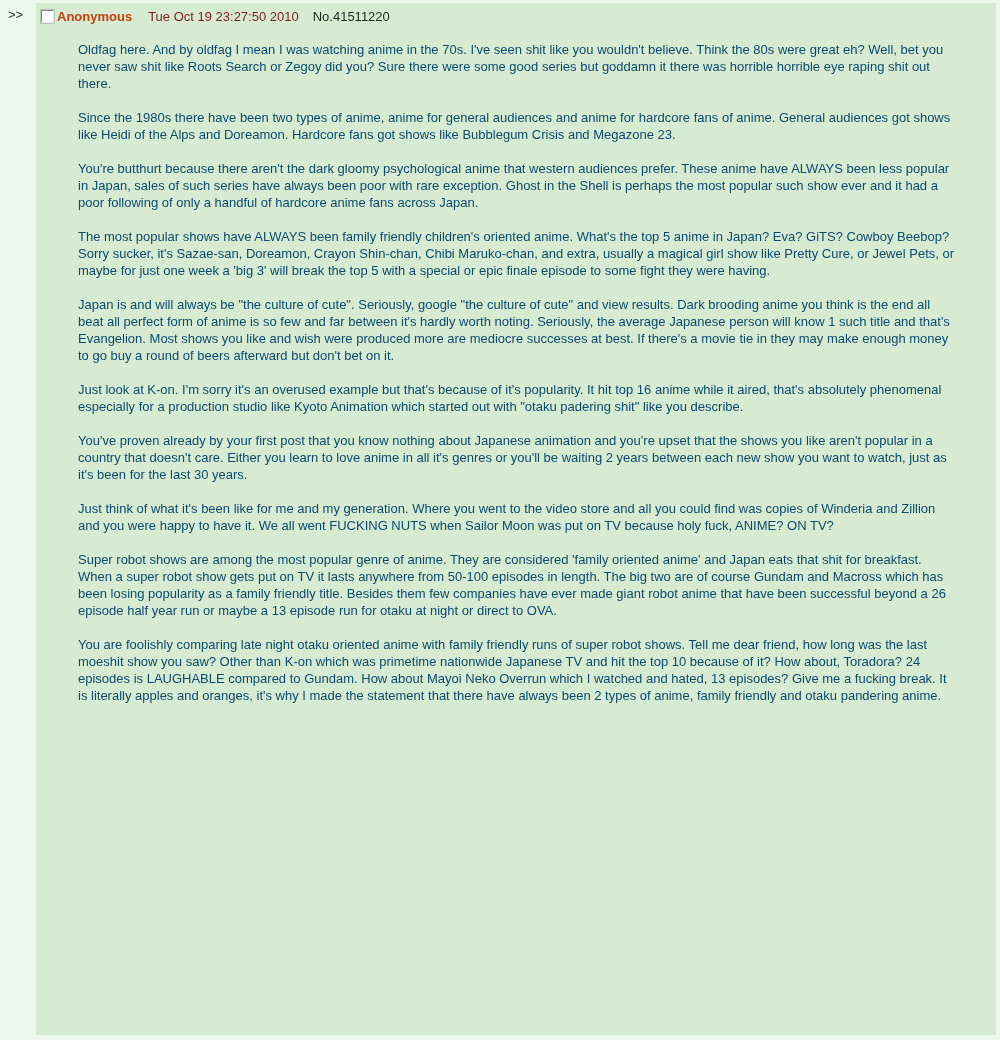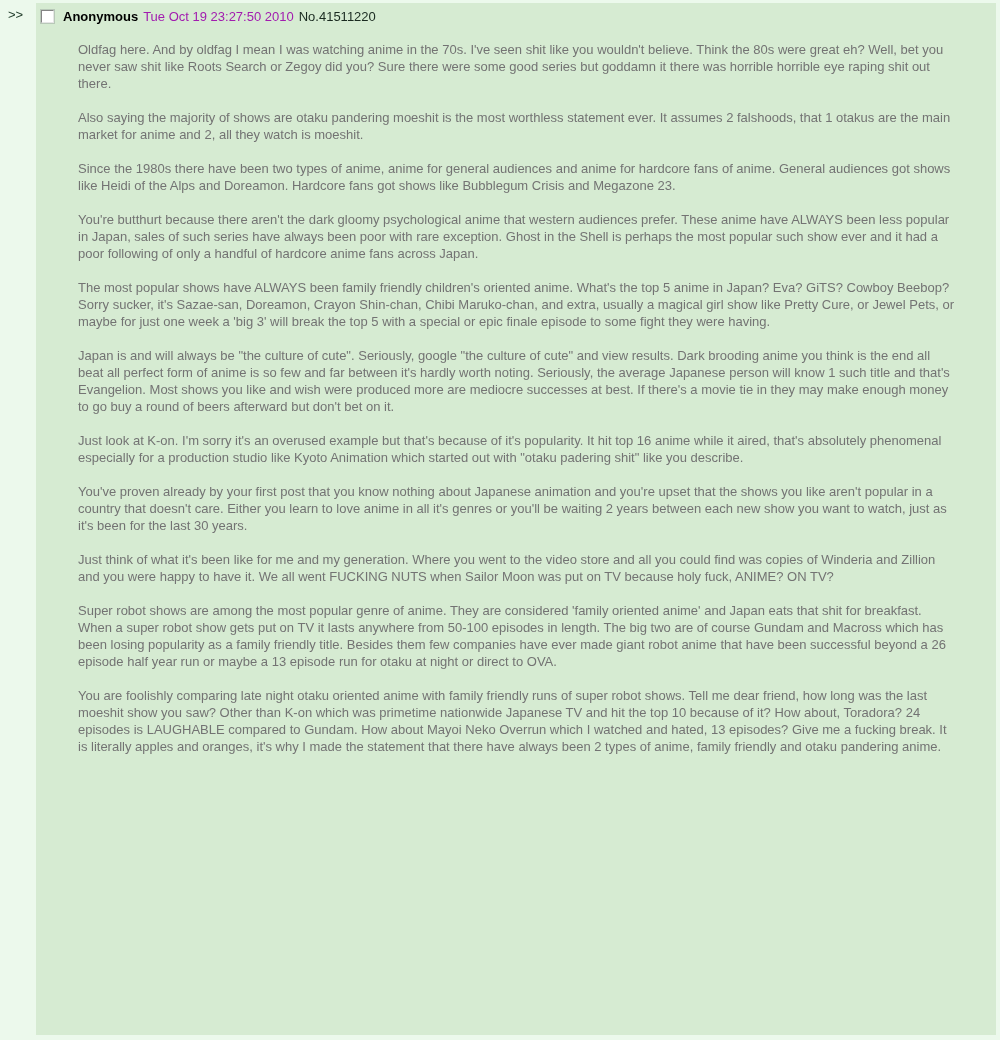--- a/index.html
+++ b/index.html
@@ -49,61 +49,60 @@
     height: 11px;
     background: #ffffff;
     border: 1px solid;
     border-color: #848484 #e6e6e6 #e6e6e6 #848484;
     outline: 1px solid #b8c8b8;
     margin: 0 2px 0 1px;
     cursor: pointer;
   }
   .poster-name {
     font-weight: bold;
-    color: #000000;
-    margin-left: 7px;
+    color: #c2410c;
+    margin-left: 1px;
   }
   .post-date {
-    margin-left: 5px;
-    color: #a21caf;
+    margin-left: 16px;
+    color: #7f1d1d;
   }
   .post-number {
-    margin-left: 5px;
+    margin-left: 14px;
     color: #1a2a20;
     text-decoration: none;
   }
   blockquote.post-body {
     margin: 17px 28px 0 42px;
     padding: 0;
   }
   .post-body p {
     margin: 0 9px 17px 0;
     line-height: 17px;
-    color: #737373;
+    color: #0c4a6e;
   }
 </style>
 </head>
 <body>
 
 <div class="page">
 
   <span class="sidearrow">&gt;&gt;</span>
 
   <div class="reply">
 
     <div class="post-header">
       <span class="checkbox"></span>
       <span class="poster-name">Anonymous</span>
       <span class="post-date">Tue Oct 19 23:27:50 2010</span>
       <span class="post-number">No.41511220</span>
     </div>
 
     <blockquote class="post-body">
       <p>Oldfag here. And by oldfag I mean I was watching anime in the 70s. I've seen shit like you wouldn't believe. Think the 80s were great eh? Well, bet you never saw shit like Roots Search or Zegoy did you? Sure there were some good series but goddamn it there was horrible horrible eye raping shit out there.</p>
-      <p>Also saying the majority of shows are otaku pandering moeshit is the most worthless statement ever. It assumes 2 falshoods, that 1 otakus are the main market for anime and 2, all they watch is moeshit.</p>
       <p>Since the 1980s there have been two types of anime, anime for general audiences and anime for hardcore fans of anime. General audiences got shows like Heidi of the Alps and Doreamon. Hardcore fans got shows like Bubblegum Crisis and Megazone 23.</p>
       <p>You're butthurt because there aren't the dark gloomy psychological anime that western audiences prefer. These anime have ALWAYS been less popular in Japan, sales of such series have always been poor with rare exception. Ghost in the Shell is perhaps the most popular such show ever and it had a poor following of only a handful of hardcore anime fans across Japan.</p>
       <p>The most popular shows have ALWAYS been family friendly children's oriented anime. What's the top 5 anime in Japan? Eva? GiTS? Cowboy Beebop? Sorry sucker, it's Sazae-san, Doreamon, Crayon Shin-chan, Chibi Maruko-chan, and extra, usually a magical girl show like Pretty Cure, or Jewel Pets, or maybe for just one week a 'big 3' will break the top 5 with a special or epic finale episode to some fight they were having.</p>
       <p>Japan is and will always be "the culture of cute". Seriously, google "the culture of cute" and view results. Dark brooding anime you think is the end all beat all perfect form of anime is so few and far between it's hardly worth noting. Seriously, the average Japanese person will know 1 such title and that's Evangelion. Most shows you like and wish were produced more are mediocre successes at best. If there's a movie tie in they may make enough money to go buy a round of beers afterward but don't bet on it.</p>
       <p>Just look at K-on. I'm sorry it's an overused example but that's because of it's popularity. It hit top 16 anime while it aired, that's absolutely phenomenal especially for a production studio like Kyoto Animation which started out with "otaku padering shit" like you describe.</p>
       <p>You've proven already by your first post that you know nothing about Japanese animation and you're upset that the shows you like aren't popular in a country that doesn't care. Either you learn to love anime in all it's genres or you'll be waiting 2 years between each new show you want to watch, just as it's been for the last 30 years.</p>
       <p>Just think of what it's been like for me and my generation. Where you went to the video store and all you could find was copies of Winderia and Zillion and you were happy to have it. We all went FUCKING NUTS when Sailor Moon was put on TV because holy fuck, ANIME? ON TV?</p>
       <p>Super robot shows are among the most popular genre of anime. They are considered 'family oriented anime' and Japan eats that shit for breakfast. When a super robot show gets put on TV it lasts anywhere from 50-100 episodes in length. The big two are of course Gundam and Macross which has been losing popularity as a family friendly title. Besides them few companies have ever made giant robot anime that have been successful beyond a 26 episode half year run or maybe a 13 episode run for otaku at night or direct to OVA.</p>
       <p>You are foolishly comparing late night otaku oriented anime with family friendly runs of super robot shows. Tell me dear friend, how long was the last moeshit show you saw? Other than K-on which was primetime nationwide Japanese TV and hit the top 10 because of it? How about, Toradora? 24 episodes is LAUGHABLE compared to Gundam. How about Mayoi Neko Overrun which I watched and hated, 13 episodes? Give me a fucking break. It is literally apples and oranges, it's why I made the statement that there have always been 2 types of anime, family friendly and otaku pandering anime.</p>
     </blockquote>

